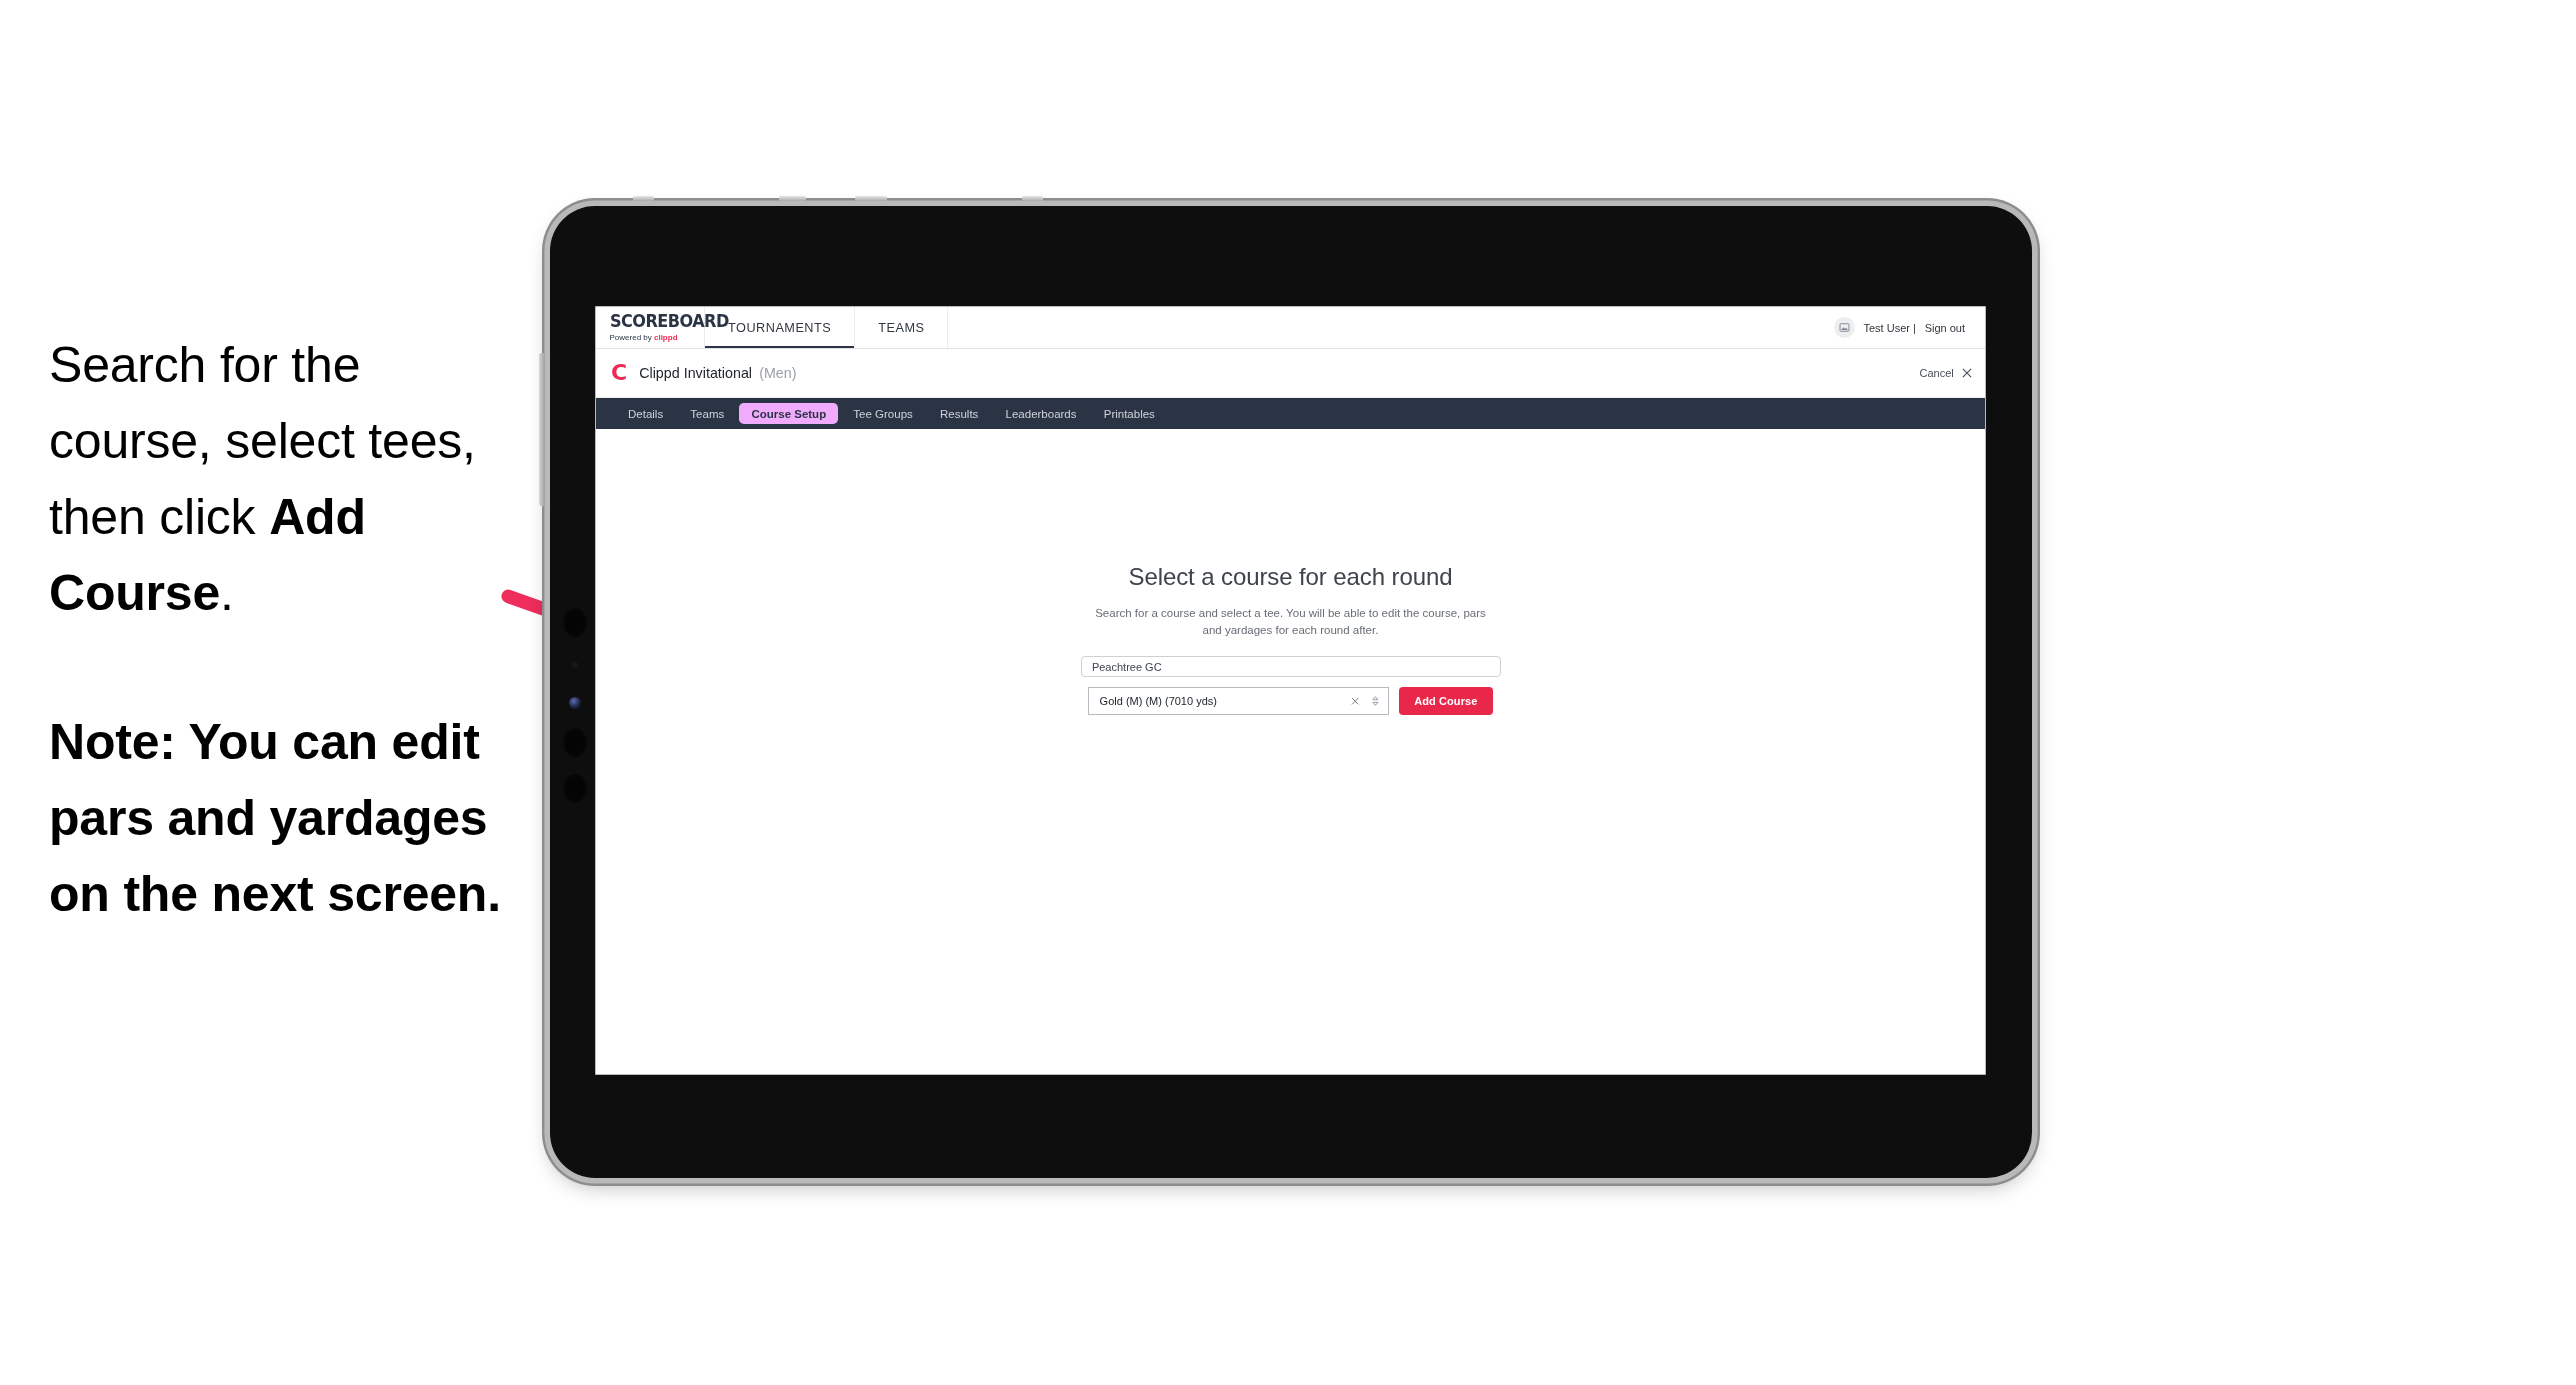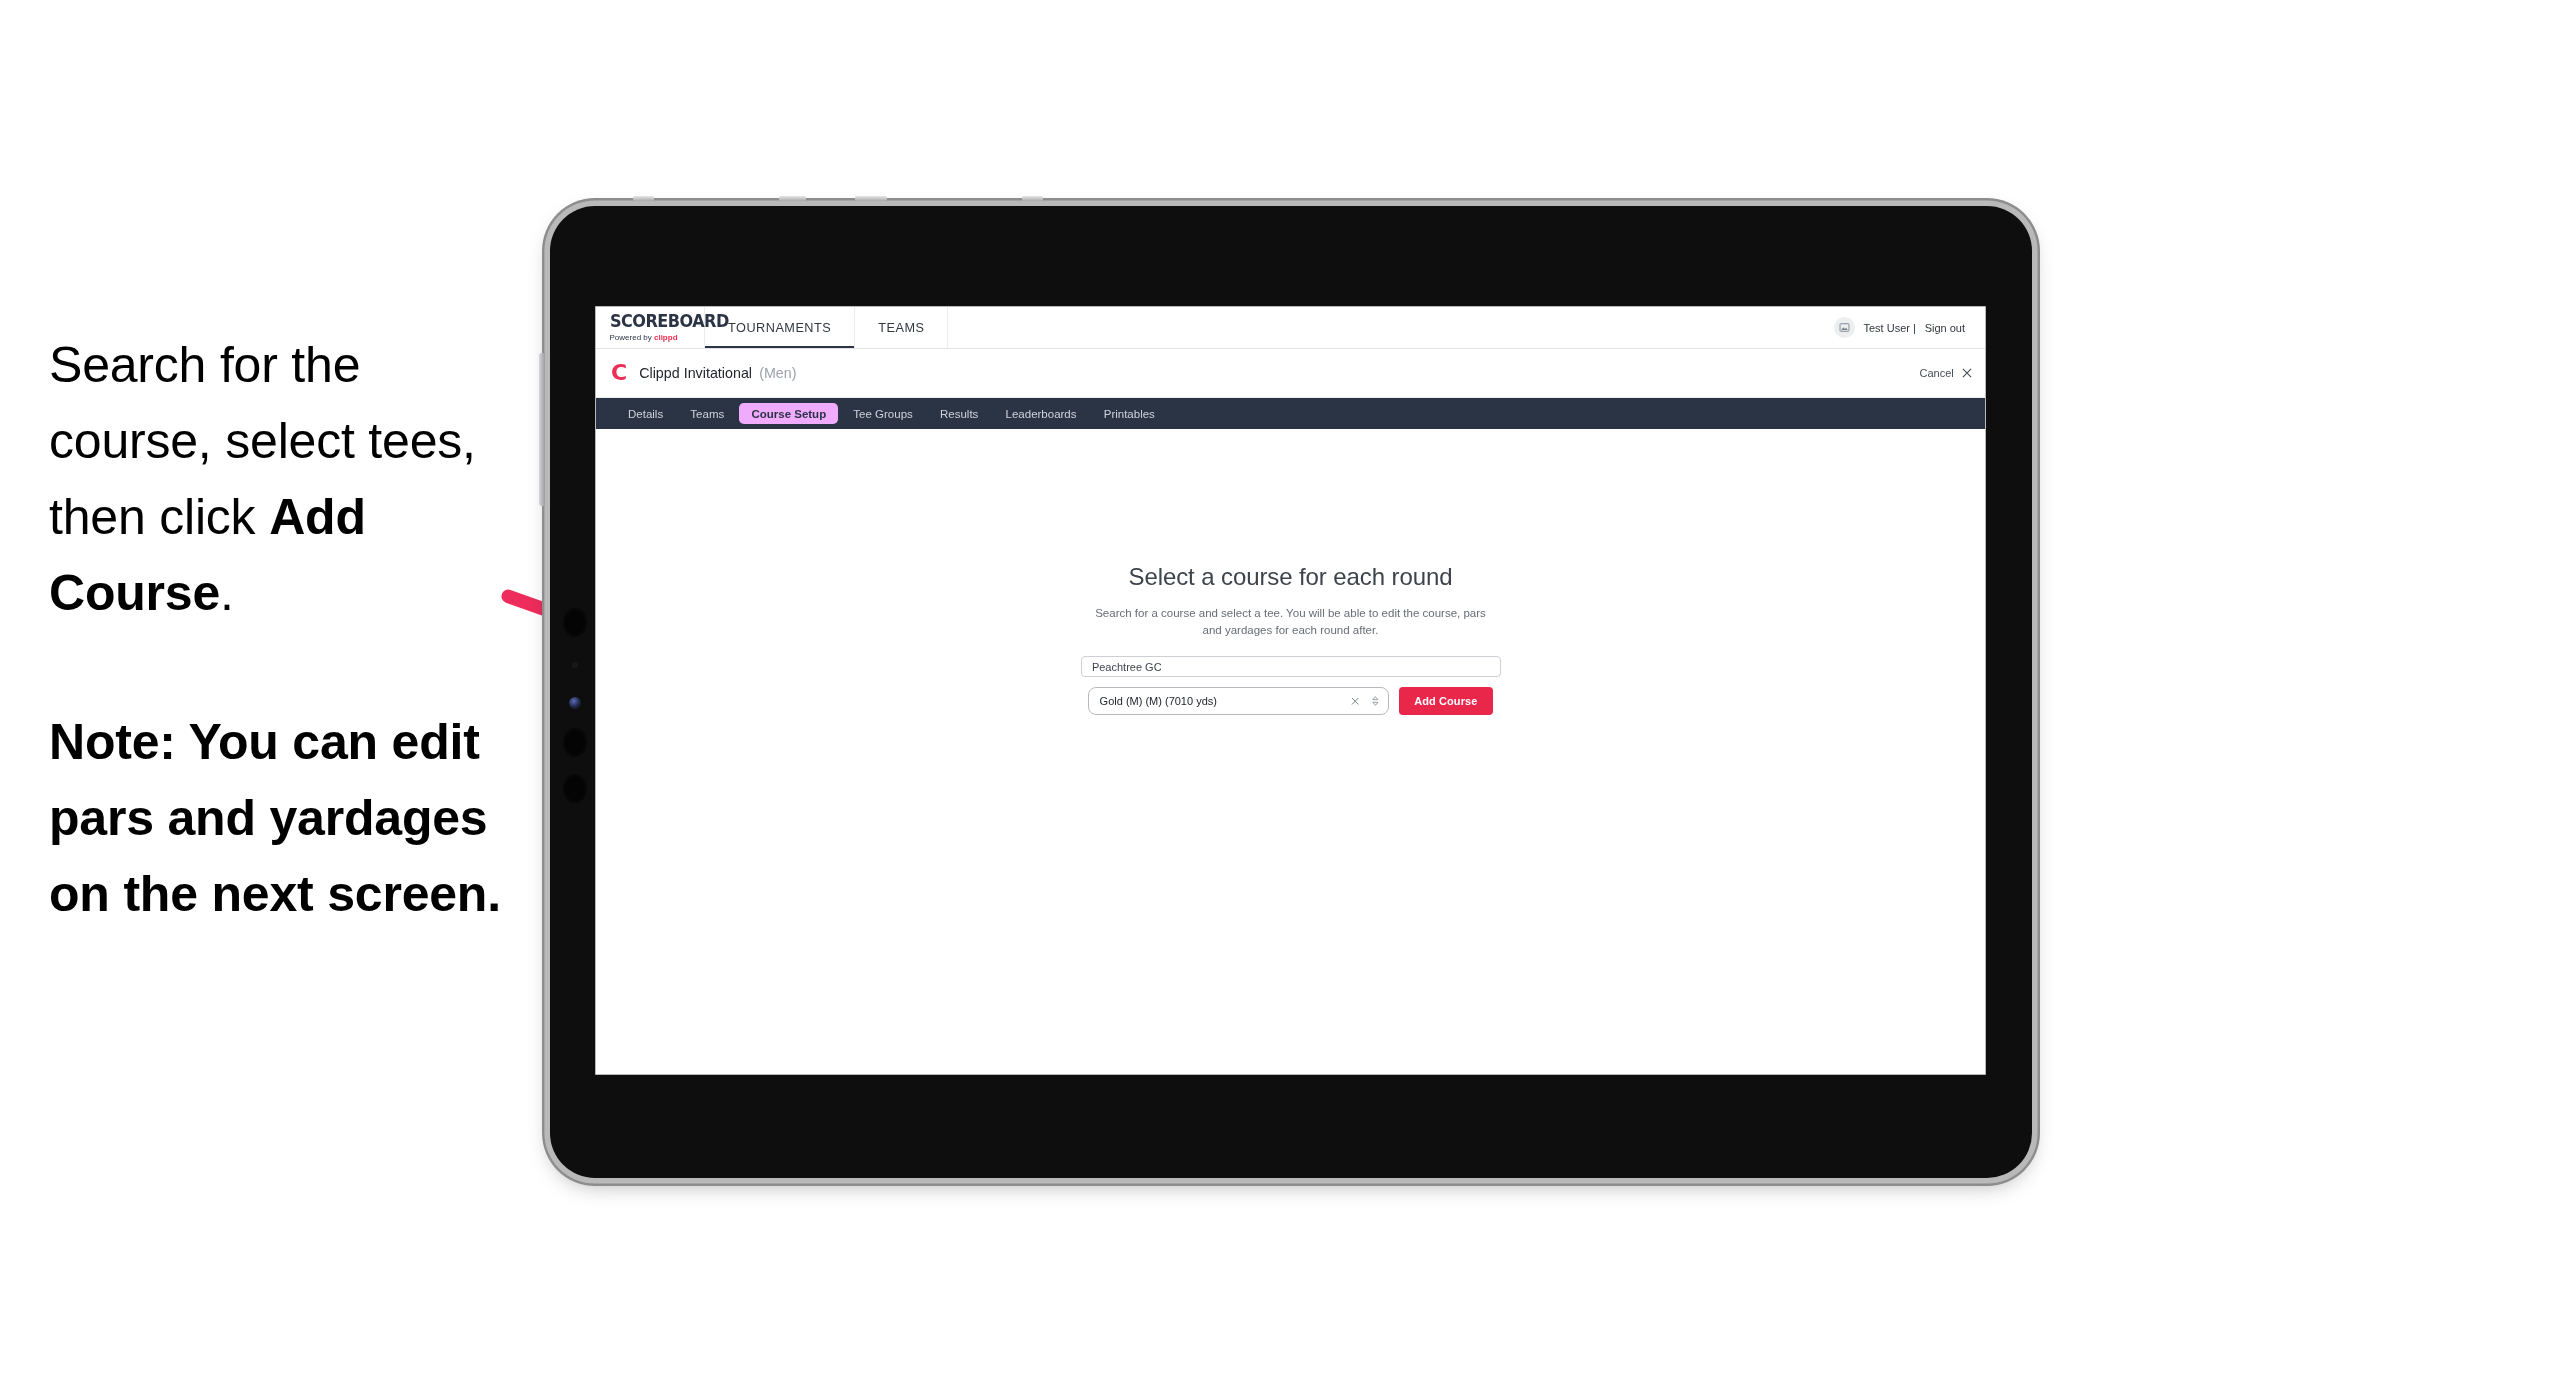--- a/index.html
+++ b/index.html
@@ -234,21 +234,21 @@
   }
   #tee-row {
     margin-top: 9.6px;
     display: flex; justify-content: center;
     gap: 9.6px;
   }
   #tee-select {
     position: relative;
     width: 301px; height: 28px;
     border: 0.8px solid #b7bbc1;
-    border-radius: 8px;
+    border-radius: 0;
     background: #fff;
     display: flex; align-items: center;
     padding: 0 10.4px;
     cursor: pointer;
   }
   #tee-value { font-size: 11px; color: #22272e; }
   #tee-icons {
     position: absolute; right: 8.8px;
     display: flex; align-items: center; gap: 10.4px;
     color: #6f757d;

